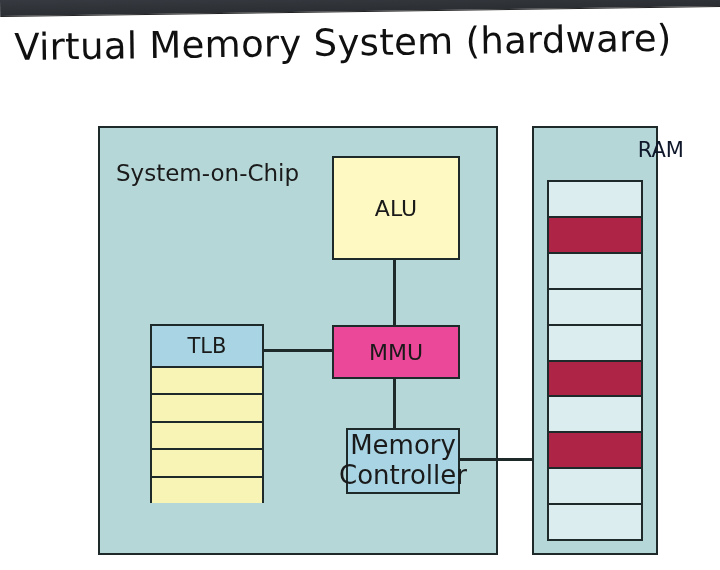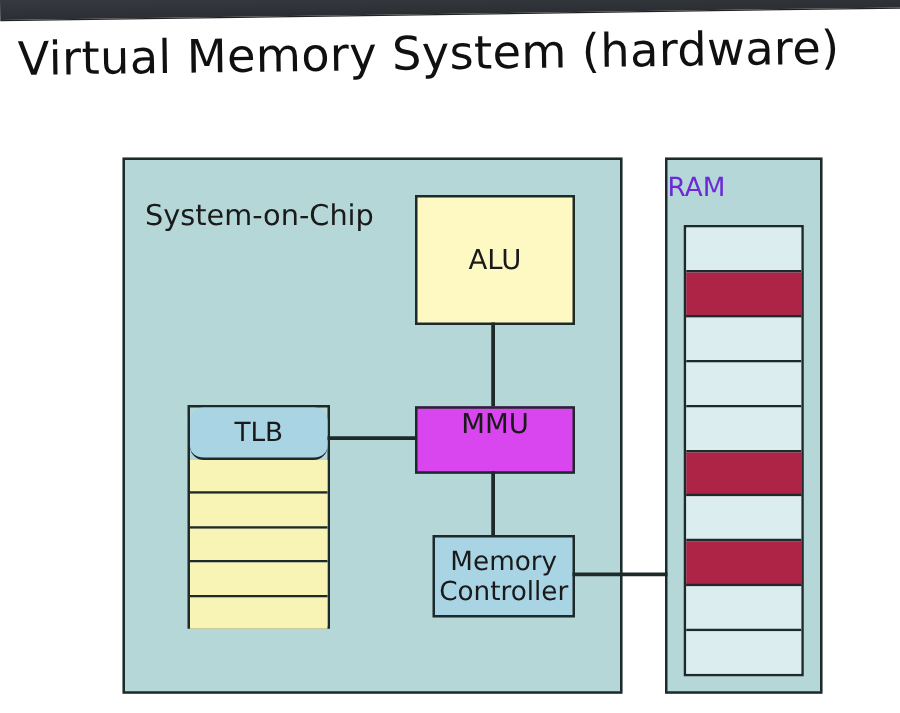--- a/index.html
+++ b/index.html
@@ -58,69 +58,70 @@
     width: 124px; height: 100px;
     background: #fef9c3;
     border: 2px solid #1e2a2a;
     display: flex; align-items: center; justify-content: center;
     font-size: 22px; color: #1a1a1a;
   }
   .mmu-box {
     position: absolute;
     left: 332px; top: 325px;
     width: 124px; height: 50px;
-    background: #d946ef;
-    border: 2px solid #1e2a2a;
-    display: flex; justify-content: center;
+    background: #ec4899;
+    border: 2px solid #1e2a2a;
+    display: flex; align-items: center; justify-content: center;
     font-size: 22px; color: #1a1a1a;
   }
   .memc-box {
     position: absolute;
     left: 346px; top: 428px;
     width: 110px; height: 62px;
     background: #a8d4e3;
     border: 2px solid #1e2a2a;
     display: flex; align-items: center; justify-content: center;
-    font-size: 21px; line-height: 1.15; text-align: center; color:#1a1a1a;
+    font-size: 26px; line-height: 1.15; text-align: center; color:#1a1a1a;
   }
   .tlb-box {
     position: absolute;
     left: 150px; top: 324px;
     width: 110px; height: 175px;
     border: 2px solid #1e2a2a;
   }
   .tlb-header {
     height: 40px;
     background: #a8d4e3;
     border-bottom: 2px solid #1e2a2a;
     display: flex; align-items: center; justify-content: center;
-    font-size: 21px; color:#1a1a1a;border-radius:11px;
+    font-size: 21px; color:#1a1a1a;
   }
   .tlb-rows { display: flex; flex-direction: column; height: calc(100% - 40px); }
   .tlb-entry {
     flex: 1 1 0;
     background: #f7f4b5;
     border-bottom: 2px solid #1e2a2a;
   }
   .tlb-entry:last-child { border-bottom: none; }
 
   .ram-box {
     position: absolute;
     left: 532px; top: 126px;
     width: 122px; height: 425px;
     background: #b6d7d8;
     border: 2.5px solid #1e2a2a;
   }
   .ram-label {
     position: absolute;
     width: 100%;
     top: 10px;
-    text-align: left;
+    text-align: right;
     font-size: 21px;
-    color: #6d28d9;
+    color: #0f172a;
+    margin-left: 28px;
   }
   .ram-rows {
     position: absolute;
     left: 13px; right: 13px;
     top: 52px; bottom: 12px;
     border: 2px solid #1e2a2a;
     display: flex; flex-direction: column;
   }
   .ram-entry {
     flex: 1 1 0;

